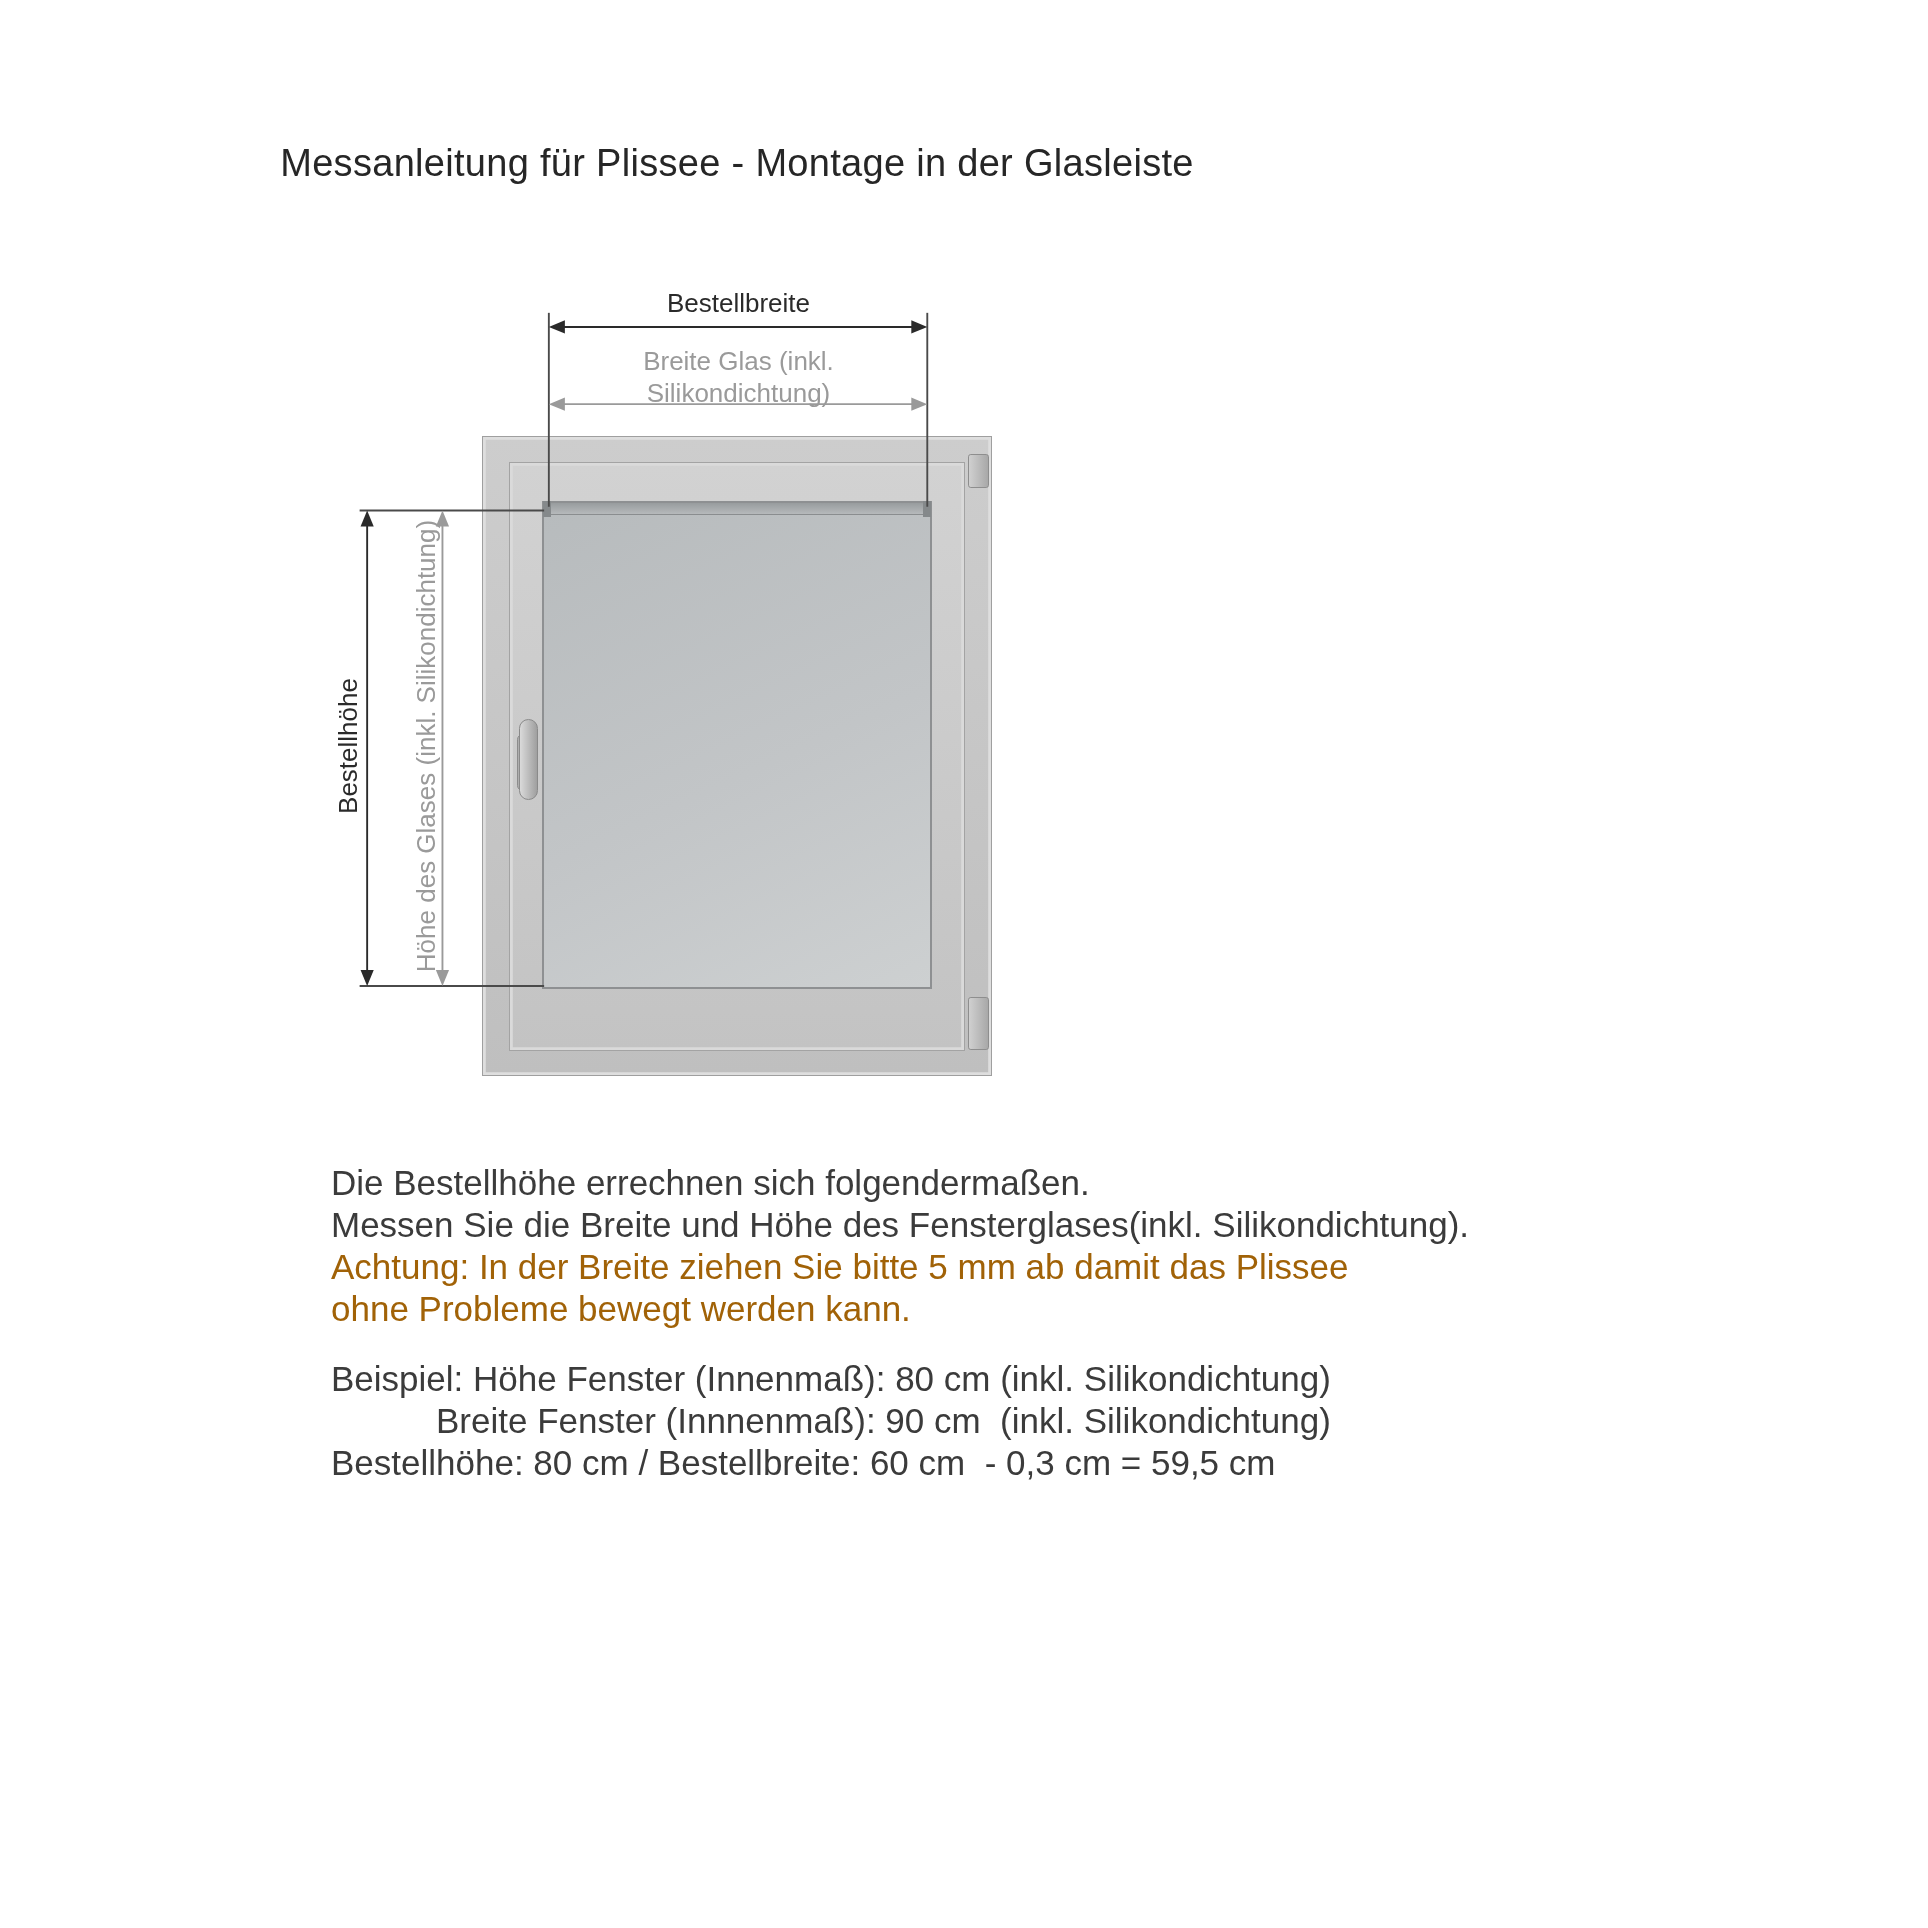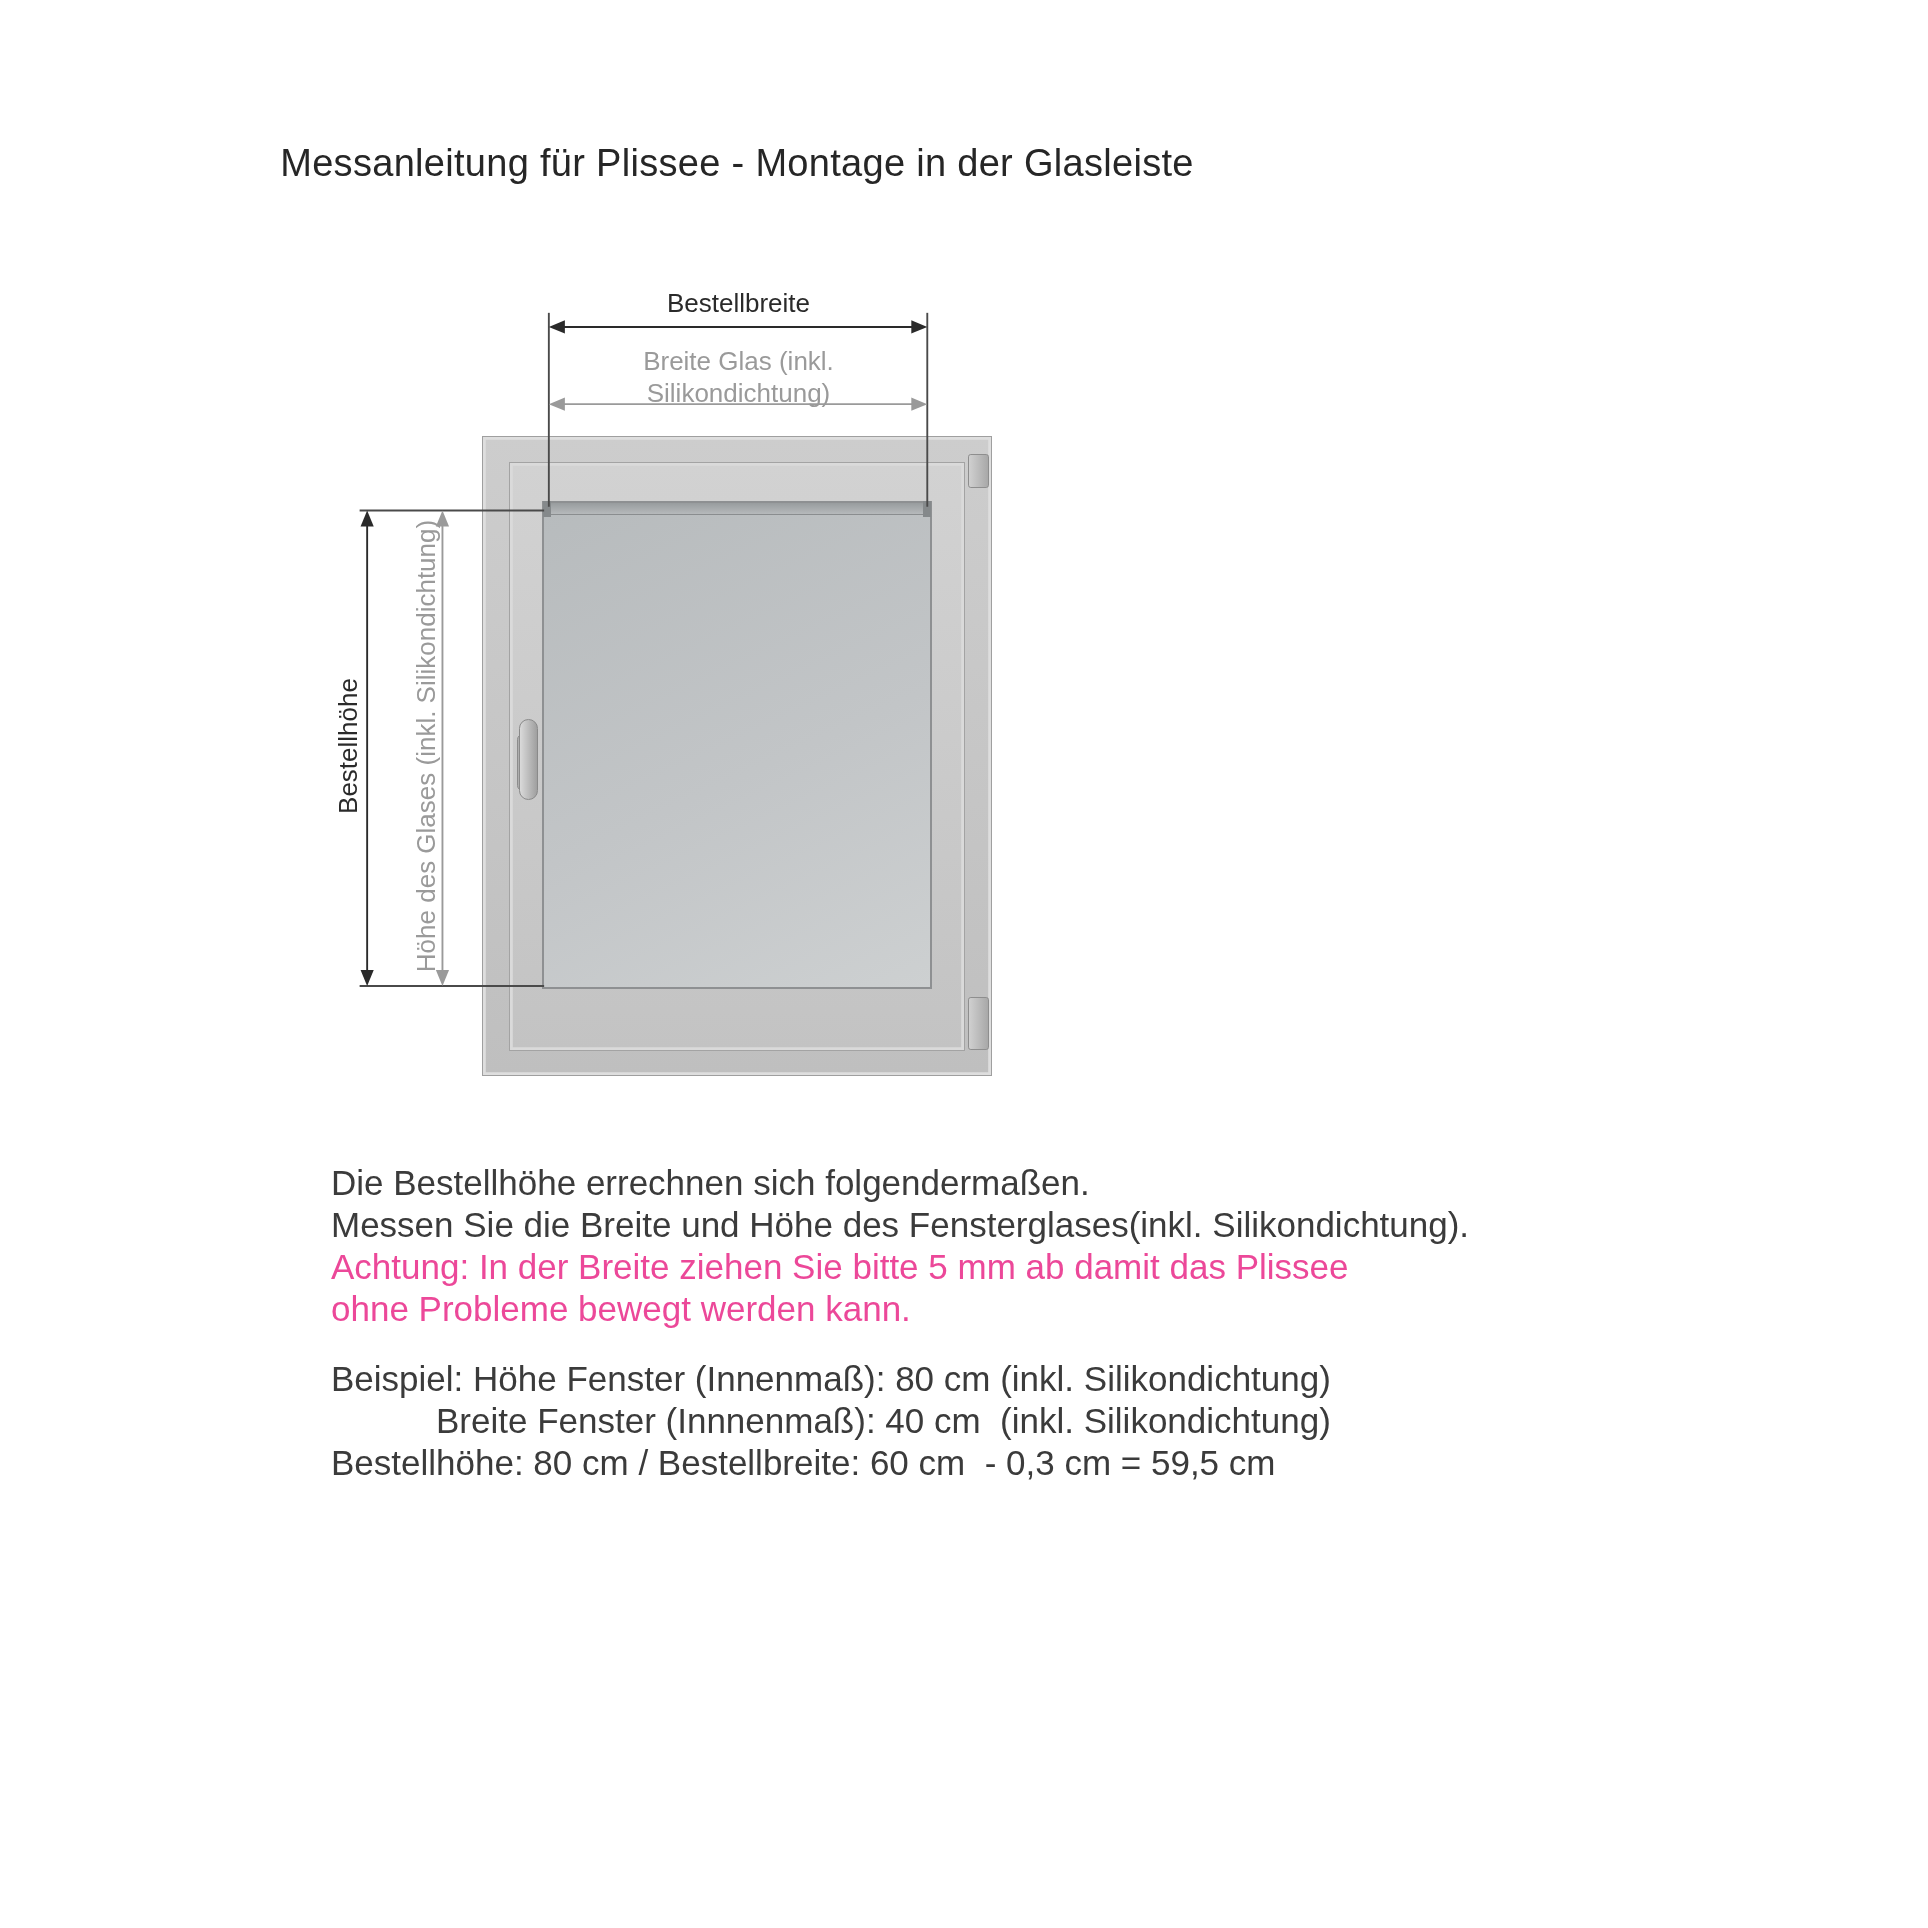--- a/index.html
+++ b/index.html
@@ -61,21 +61,21 @@
   .mlabel{position:absolute;text-align:center;font-size:26px;line-height:32px;}
   .mlabel.dark{color:#2a2a2a;}
   .mlabel.gray{color:#9a9a9a;}
   .vlabel{transform:rotate(-90deg);transform-origin:center center;}
 
   
   .textblock{
     position:absolute;left:331px;top:1141px;font-size:35px;line-height:42px;color:#3b3b3b;
   }
   .textblock .line{white-space:pre-wrap;}
-  .warn{color:#ec4899;}
+  .warn{color:#a16207;}
   .example{margin-top:28px;}
   .indent{margin-left:105px;}
 </style>
 </head>
 <body>
 
 <div class="page">
 
   <div class="title">Messanleitung für Plissee - Montage in der Glasleiste</div>
 
@@ -137,19 +137,19 @@
   <div class="mlabel gray vlabel" style="left:190px;top:709px;width:471px;">Höhe des Glases (inkl. Silikondichtung)</div>
 
   <div class="textblock">
     <div class="line">Die Bestellhöhe errechnen sich folgendermaßen.</div>
     <div class="line">Messen Sie die Breite und Höhe des Fensterglases(inkl. Silikondichtung).</div>
     <div class="line warn">Achtung: In der Breite ziehen Sie bitte 5 mm ab damit das Plissee</div>
     <div class="line warn">ohne Probleme bewegt werden kann.</div>
 
     <div class="example">
       <div class="line">Beispiel: Höhe Fenster (Innenmaß): 80 cm (inkl. Silikondichtung)</div>
-      <div class="line indent">Breite Fenster (Innnenmaß): 40 cm  (inkl. Silikondichtung)</div>
+      <div class="line indent">Breite Fenster (Innnenmaß): 90 cm  (inkl. Silikondichtung)</div>
       <div class="line">Bestellhöhe: 80 cm / Bestellbreite: 60 cm  - 0,3 cm = 59,5 cm</div>
     </div>
   </div>
 
 </div>
 
 
 </body></html>

